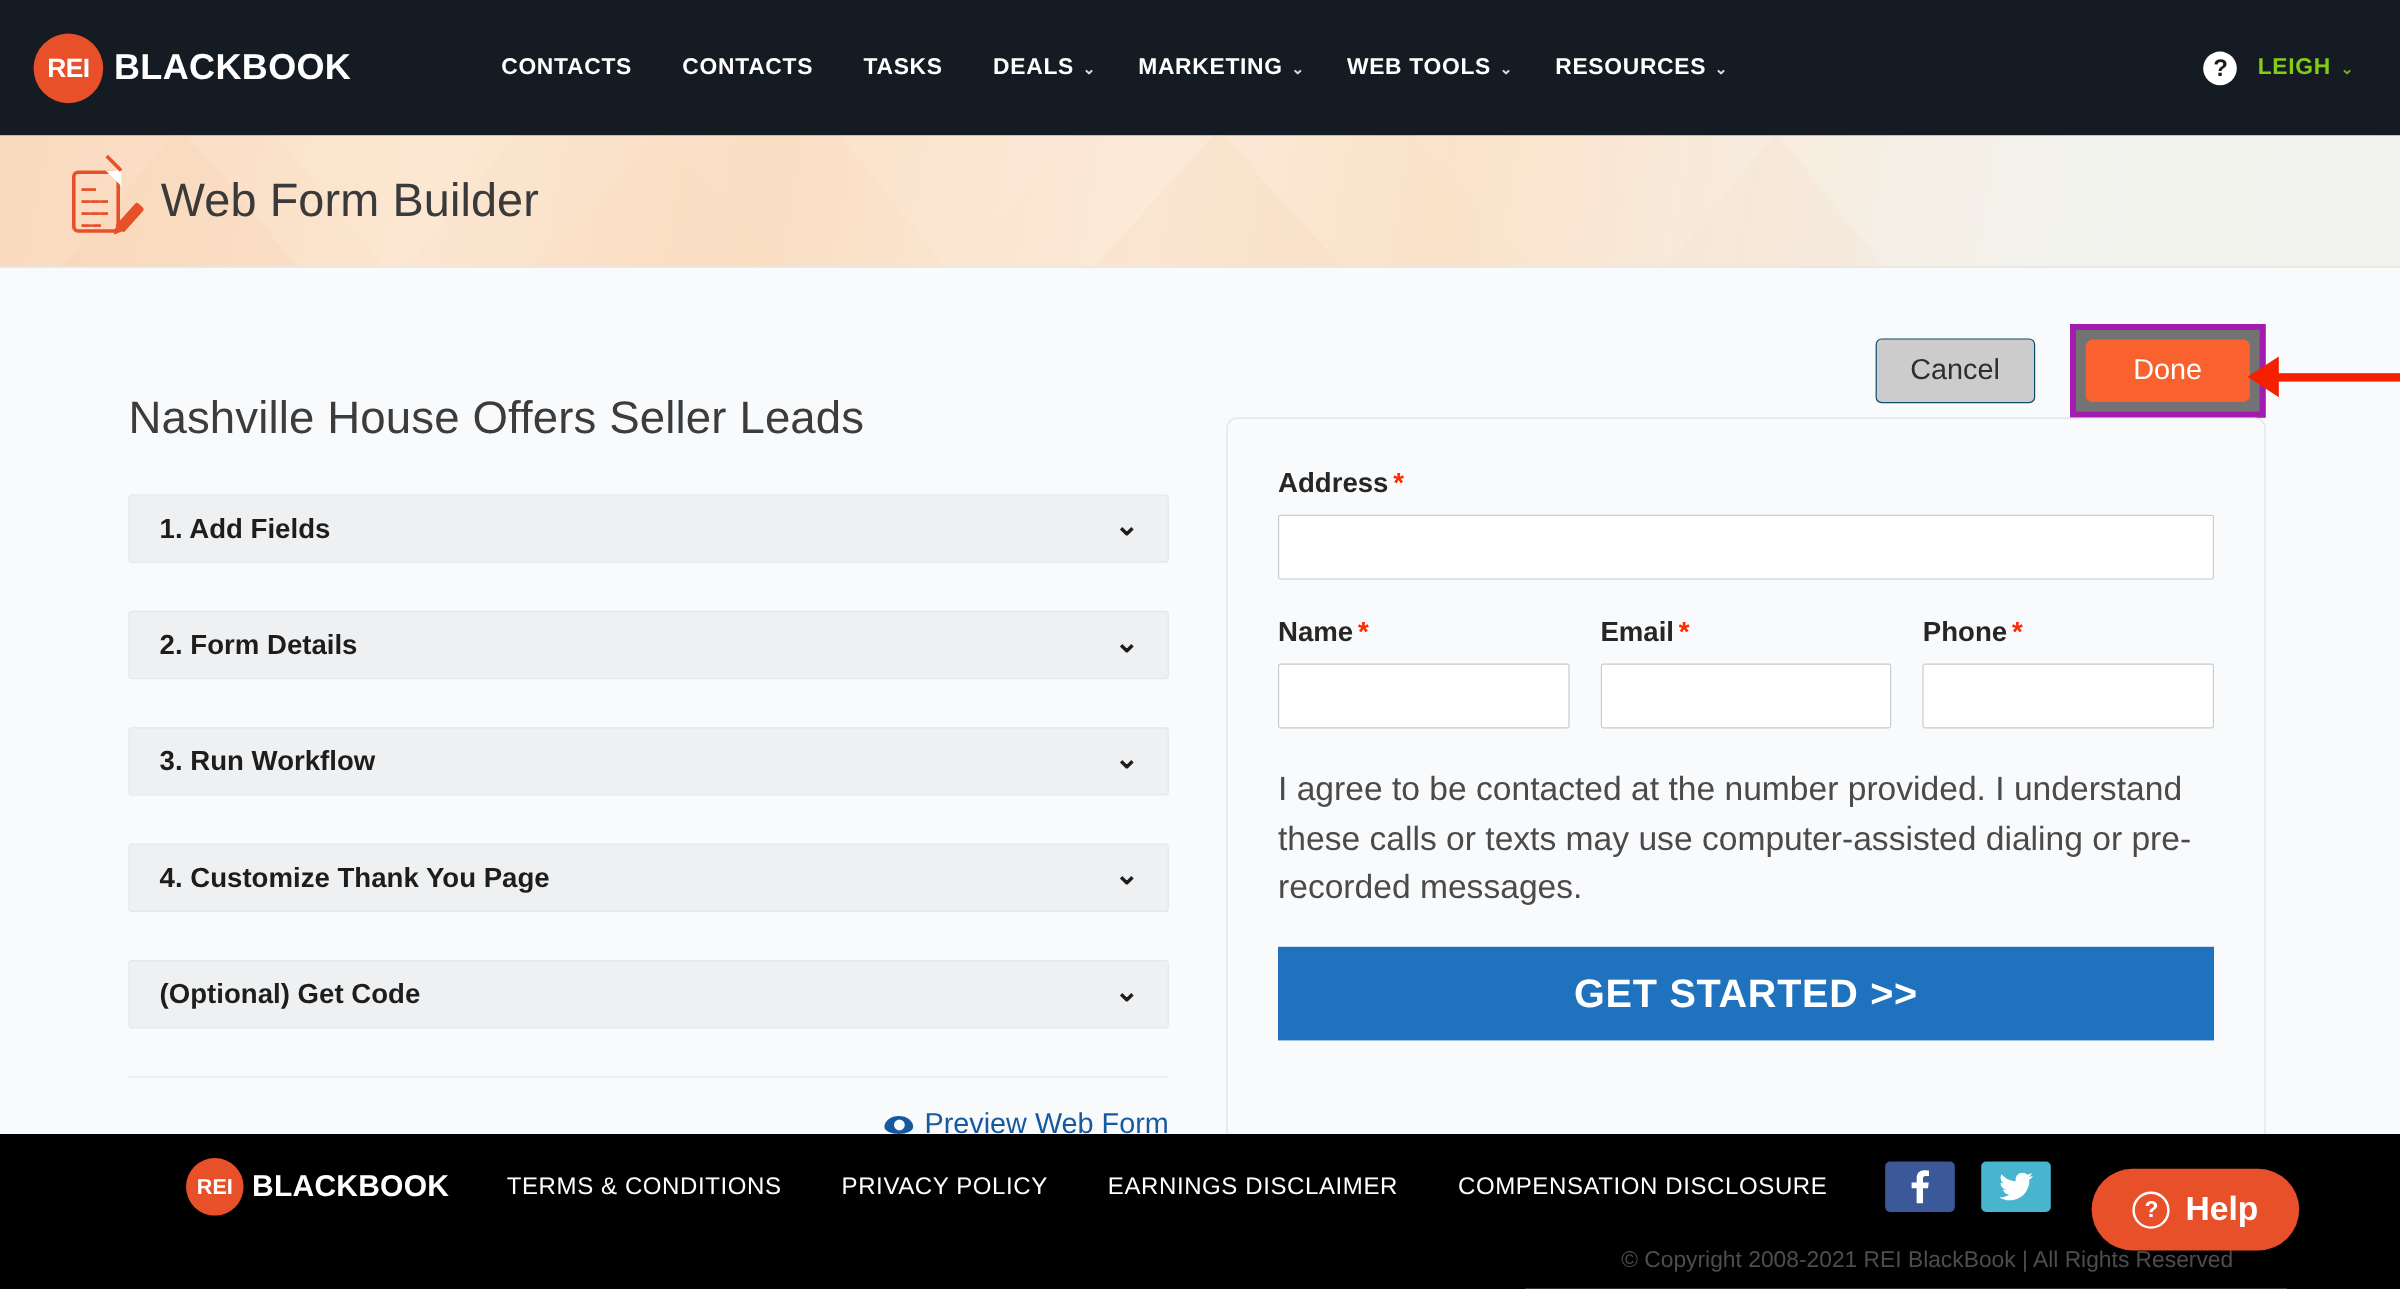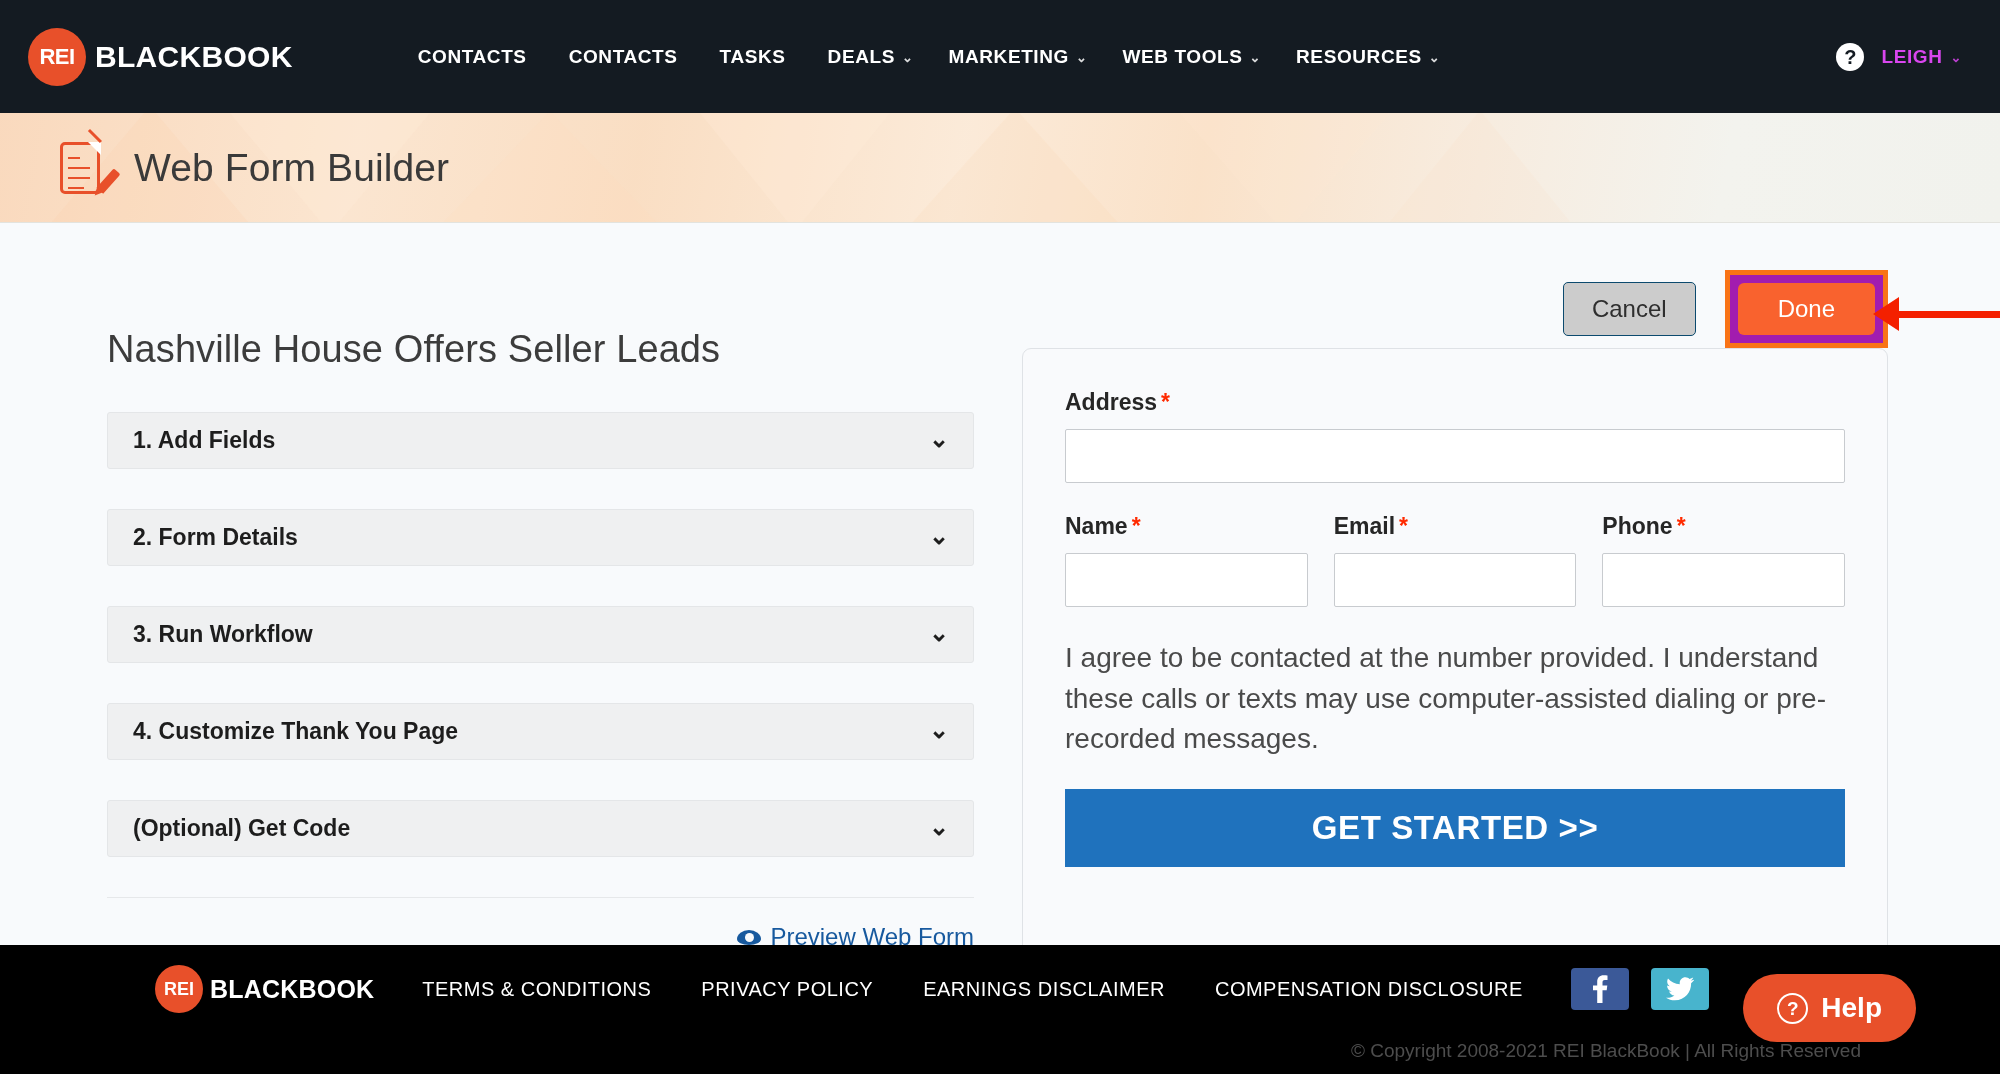--- a/index.html
+++ b/index.html
@@ -46,21 +46,21 @@
     display: flex; align-items: center; gap: 17px;
   }
   .help-circle {
     width: 28px; height: 28px; border-radius: 50%;
     background: #ffffff; color: #141b22;
     font-size: 20px; font-weight: bold;
     display: flex; align-items: center; justify-content: center;
     line-height: 1;
   }
   .user-name {
-    color: #d946ef; font-size: 19px; font-weight: bold;
+    color: #84cc16; font-size: 19px; font-weight: bold;
     letter-spacing: 0.6px;
     display: flex; align-items: center; gap: 8px;
     cursor: pointer;
     text-align: center;
   }
 
   
   .subheader {
     position: absolute; top: 113px; left: 0;
     width: 2000px; height: 110px;
@@ -141,22 +141,22 @@
     display: flex; align-items: center; gap: 0;
   }
   .btn-cancel {
     background: #cccccc; border: 1px solid #0c4a6e;
     color: #2e2e2e; font-size: 24px;
     padding: 12px 28px; border-radius: 5px; cursor: pointer;
     font-family: "Liberation Sans", sans-serif;
   }
   .done-wrap {
     margin-left: 29px;
-    border: 5px solid #f97316;
-    background: #a21caf;
+    border: 5px solid #a21caf;
+    background: #737373;
     padding: 8px;
     position: relative;
   }
   .btn-done {
     background: #f9622e; border: none;
     color: #ffffff; font-size: 24px;
     padding: 12px 40px; border-radius: 6px; cursor: pointer;
     font-family: "Liberation Sans", sans-serif;
     display: block;
   }

